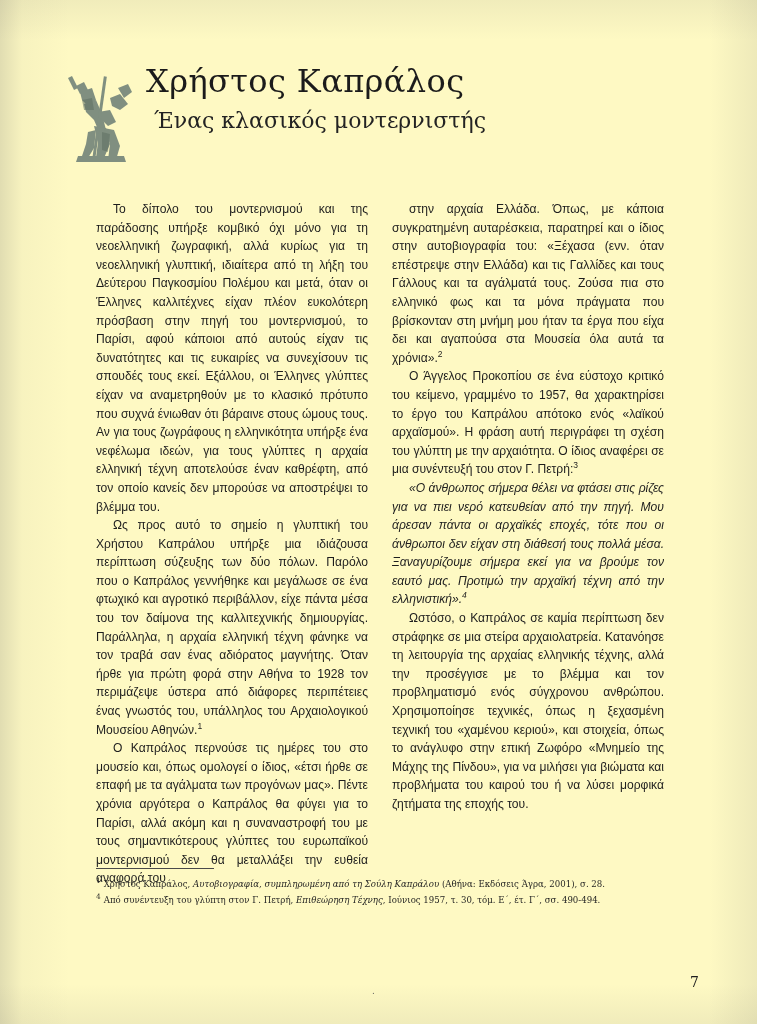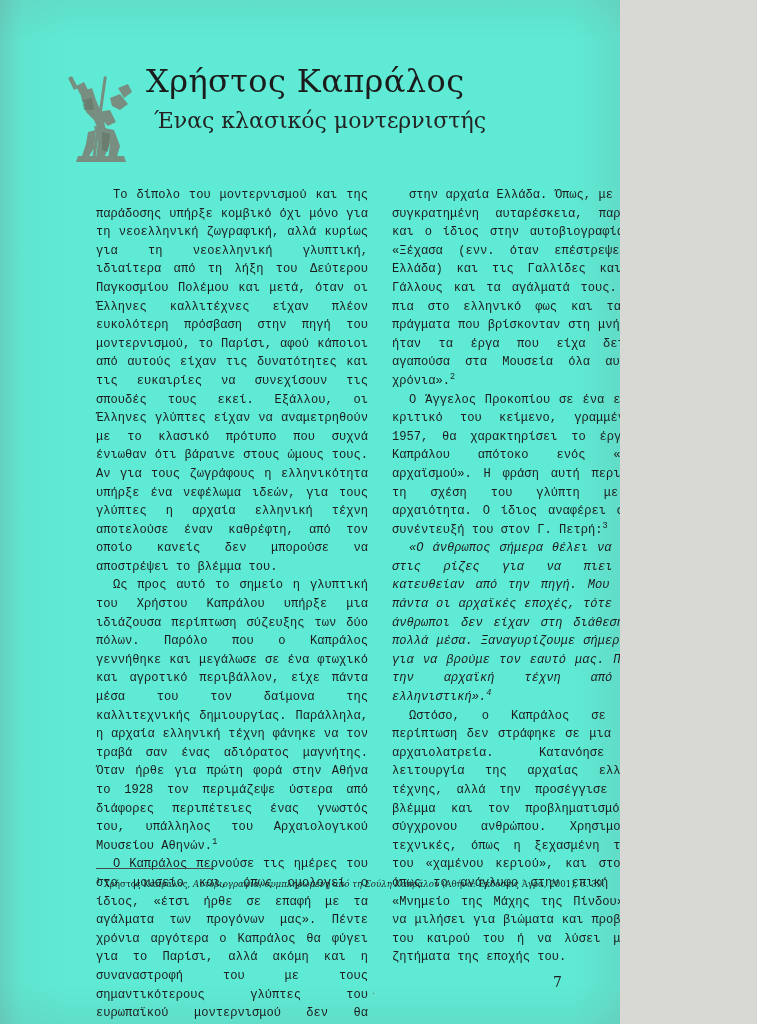--- a/index.html
+++ b/index.html
@@ -2,23 +2,23 @@
 <html lang="el"><head>
 <meta charset="utf-8">
 <style>
   html, body {
     margin: 0;
     padding: 0;
     background: #d8d8d4;
   }
   .page {
     position: relative;
-    width: 620px;
+    width: 757px;
     height: 1024px;
-    background: #5eead4;
+    background: #fef9c3;
     overflow: hidden;
     font-family: "DejaVu Sans", sans-serif;
     box-sizing: border-box;
   }
   
   .page::before {
     content: "";
     position: absolute;
     inset: 0;
     pointer-events: none;
@@ -73,22 +73,22 @@
     top: 186px;
     width: 568px;
     height: 650px;
     display: flex;
     gap: 24px;
   }
   .col {
     width: 272px;
   }
   .col p {
-    margin: 0 0 0 0;
-    font-family: Liberation Mono, monospace;
+    margin: 14px 0 0 0;
+    font-family: Liberation Sans, sans-serif;
     font-size: 12.1px;
     line-height: 18.6px;
     color: #1d1d1d;
     text-align: justify;
     text-indent: 17px;
     hyphens: auto;
   }
   .col p.quote {
     font-style: italic;
     text-indent: 17px;
@@ -192,19 +192,20 @@
       <p>στην αρχαία Ελλάδα. Όπως, με κάποια συγκρατημένη αυταρέσκεια, παρατηρεί και ο ίδιος στην αυτοβιογραφία του: «Ξέχασα (ενν. όταν επέστρεψε στην Ελλάδα) και τις Γαλλίδες και τους Γάλλους και τα αγάλματά τους. Ζούσα πια στο ελληνικό φως και τα μόνα πράγματα που βρίσκονταν στη μνήμη μου ήταν τα έργα που είχα δει και αγαπούσα στα Μουσεία όλα αυτά τα χρόνια».<sup class="fnref">2</sup></p>
       <p>Ο Άγγελος Προκοπίου σε ένα εύστοχο κριτικό του κείμενο, γραμμένο το 1957, θα χαρακτηρίσει το έργο του Καπράλου απότοκο ενός «λαϊκού αρχαϊσμού». Η φράση αυτή περιγράφει τη σχέση του γλύπτη με την αρχαιότητα. Ο ίδιος αναφέρει σε μια συνέντευξή του στον Γ. Πετρή:<sup class="fnref">3</sup></p>
       <p class="quote">«Ο άνθρωπος σήμερα θέλει να φτάσει στις ρίζες για να πιει νερό κατευθείαν από την πηγή. Μου άρεσαν πάντα οι αρχαϊκές εποχές, τότε που οι άνθρωποι δεν είχαν στη διάθεσή τους πολλά μέσα. Ξαναγυρίζουμε σήμερα εκεί για να βρούμε τον εαυτό μας. Προτιμώ την αρχαϊκή τέχνη από την ελληνιστική».<sup class="fnref">4</sup></p>
       <p>Ωστόσο, ο Καπράλος σε καμία περίπτωση δεν στράφηκε σε μια στείρα αρχαιολατρεία. Κατανόησε τη λειτουργία της αρχαίας ελληνικής τέχνης, αλλά την προσέγγισε με το βλέμμα και τον προβληματισμό ενός σύγχρονου ανθρώπου. Χρησιμοποίησε τεχνικές, όπως η ξεχασμένη τεχνική του «χαμένου κεριού», και στοιχεία, όπως το ανάγλυφο στην επική Ζωφόρο «Μνημείο της Μάχης της Πίνδου», για να μιλήσει για βιώματα και προβλήματα του καιρού του ή να λύσει μορφικά ζητήματα της εποχής του.</p>
     </div>
   </div>
 
   <div class="footnotes">
     <div class="fn-rule"></div>
     <div id="fn-list">
-        <p class="fn"><span class="num">1</span><span>Χρήστος Καπράλος, </span><i>Αυτοβιογραφία, συμπληρωμένη από τη Σούλη Καπράλου </i><span>(Αθήνα: Εκδόσεις Άγρα, 2001), σ. 39.</span></p>
+        <p class="fn"><span class="num">1</span><span>Χρήστος Καπράλος, </span><i>Αυτοβιογραφία, συμπληρωμένη από τη Σούλη Καπράλου </i><span>(Αθήνα: Εκδόσεις Άγρα, 2001), σ. 28.</span></p>
+        <p class="fn"><span class="num">4</span><span>Από συνέντευξη του γλύπτη στον Γ. Πετρή, </span><i>Επιθεώρηση Τέχνης</i><span>, Ιούνιος 1957, τ. 30, τόμ. Ε΄, έτ. Γ΄, σσ. 490-494.</span></p>
       </div>
   </div>
 
   <div class="tiny-mark">.</div>
   <div class="page-number">7</div>
 </div>
 
 </body></html>

